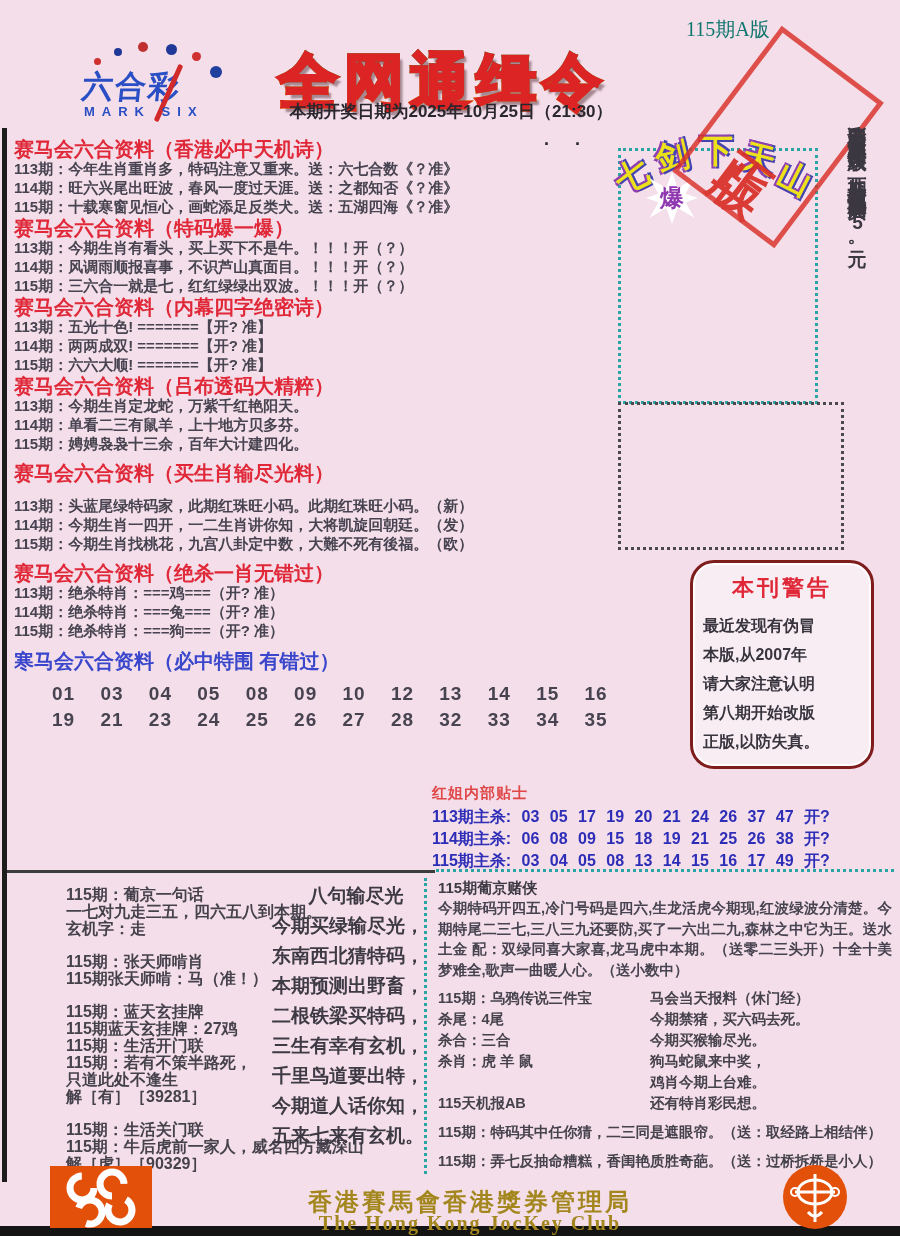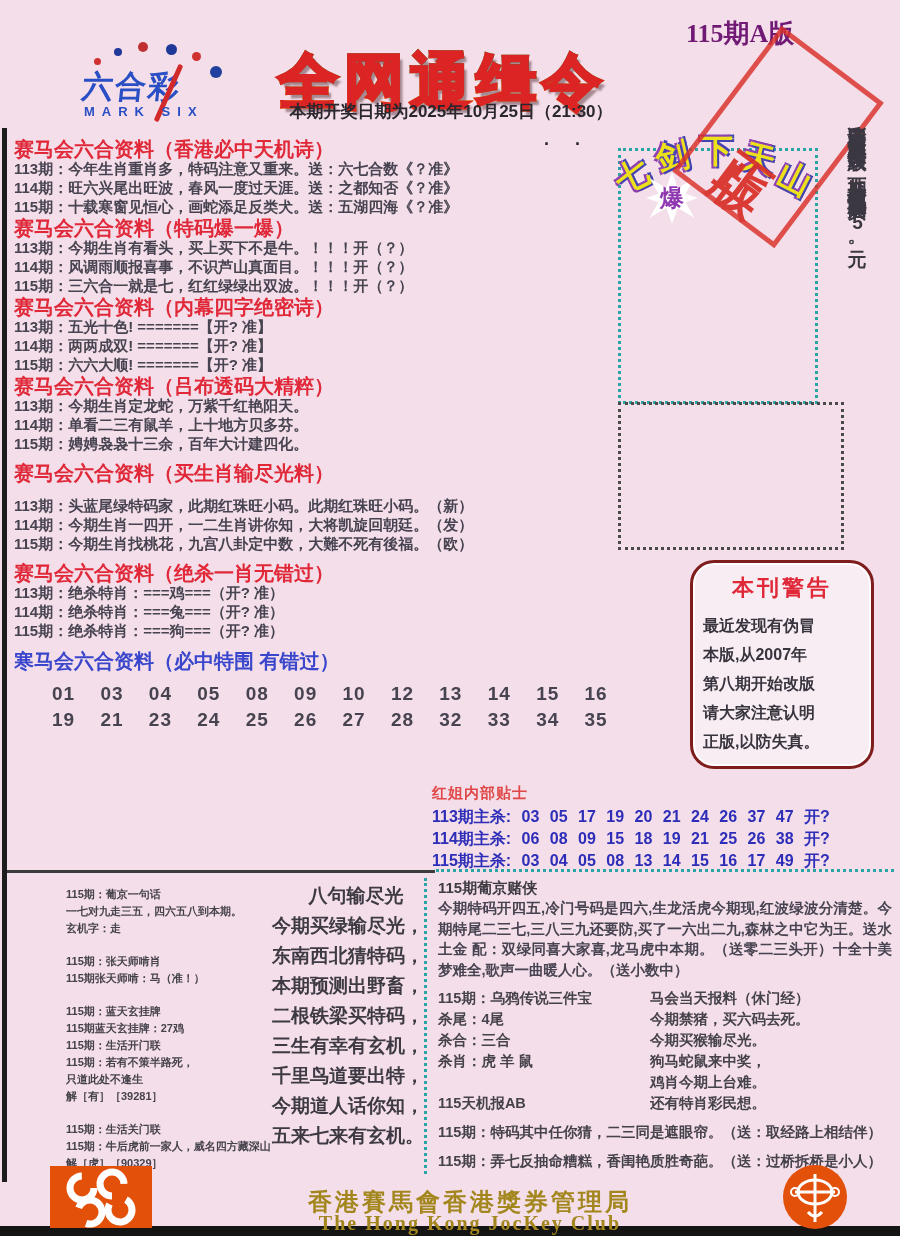--- a/index.html
+++ b/index.html
@@ -22,21 +22,21 @@
   .logo-title{position:absolute;left:24px;top:30px;font-size:31px;font-weight:900;color:#2a4ec4;transform:skewX(-6deg);letter-spacing:2px;}
   .logo-sub{position:absolute;left:26px;top:68px;font-size:13px;font-weight:700;color:#2a4ec4;letter-spacing:7px;}
   .logo-slash{position:absolute;left:108px;top:26px;width:5px;height:62px;background:#d22a2a;transform:rotate(24deg);border-radius:2px;}
   .main-title{
     position:absolute;left:278px;top:42px;font-size:60px;font-weight:900;letter-spacing:6px;white-space:nowrap;
     background:linear-gradient(#148c12 30%,#e8e400 75%);
     -webkit-background-clip:text;background-clip:text;color:transparent;
     -webkit-text-stroke:3px #dc2424;
     text-shadow:4px 5px 2px rgba(70,30,40,.45);
   }
-  .edition{position:absolute;left:686px;top:16px;font-size:26px;color:#701a75;font-family:"Liberation Serif","DejaVu Serif",serif;white-space:nowrap;font-weight:bold;}
+  .edition{position:absolute;left:686px;top:16px;font-size:20px;color:#0f766e;font-family:"Liberation Serif","DejaVu Serif",serif;white-space:nowrap;}
   .dateline{position:absolute;left:256px;top:100px;width:390px;text-align:center;font-size:17px;font-weight:700;color:#2a262e;white-space:nowrap;}
   .hdots{position:absolute;left:544px;top:134px;font-size:18px;font-weight:900;color:#2a262e;letter-spacing:10px;}
 
   
   .sections{position:absolute;left:14px;top:140px;width:604px;}
   .sec-h{font-size:20px;font-weight:900;color:#e02838;line-height:19px;white-space:nowrap;}
   .sec-h.blue{color:#3a46cc;}
   .sec-lines .ln{font-size:15px;font-weight:700;line-height:19px;white-space:nowrap;color:#474350;}
   .sec{margin-bottom:3px;}
   .sec.gap-top{margin-top:11px;}
@@ -84,21 +84,21 @@
     position:absolute;left:690px;top:560px;width:158px;
     border:3px solid #7f1d1d;border-radius:24px;background:#f8edf3;
     padding:8px 10px 10px;box-shadow:0 0 0 2px #fff inset;
   }
   .warn-title{font-size:22px;font-weight:900;color:#e02838;text-align:center;letter-spacing:3px;margin:2px 0 8px;}
   .warn-lines .ln{font-size:16px;font-weight:700;color:#38343e;line-height:29px;white-space:nowrap;}
 
   
   .bottom{position:absolute;left:0;top:876px;width:900px;height:306px;}
   .bl{position:absolute;left:66px;top:10px;}
-  .bl .ln{font-size:11px;font-weight:700;line-height:17px;min-height:17px;white-space:nowrap;color:#46424c;}
+  .bl .ln{font-size:16px;font-weight:700;line-height:17px;min-height:17px;white-space:nowrap;color:#46424c;}
   .bl .ln:empty{min-height:16px;}
   .poem{position:absolute;left:272px;top:4px;width:168px;}
   .poem-title{font-size:19px;font-weight:900;color:#3e3a44;line-height:31px;text-align:center;white-space:nowrap;}
   .poem-lines .ln{font-size:19px;font-weight:900;color:#3e3a44;line-height:30px;white-space:nowrap;}
   .br{position:absolute;left:438px;top:2px;width:454px;}
   .br-title{font-size:15px;font-weight:900;line-height:20px;color:#3e3a44;}
   .br-para{font-size:14.5px;font-weight:700;line-height:20.5px;color:#474350;text-align:justify;}
   .two-cols{display:flex;margin-top:8px;}
   .col-a{width:212px;}
   .col-a .ln,.col-b .ln{font-size:14.5px;font-weight:700;line-height:21px;min-height:21px;white-space:nowrap;color:#46424c;}
@@ -217,22 +217,22 @@
   </div>
 <div class="stamp">
     <span>正版</span>
   </div>
 <div class="vnotice">请彩民朋友注意本版是图库会员版，从下期开始请找当地图版商购买15元。</div>
 <div class="warnbox">
   <div class="warn-title">本刊警告</div>
   <div class="warn-lines">
       <div class="ln">最近发现有伪冒</div>
       <div class="ln">本版,从2007年</div>
+      <div class="ln">请大家注意认明</div>
       <div class="ln">第八期开始改版</div>
-      <div class="ln">请大家注意认明</div>
       <div class="ln">正版,以防失真。</div>
     </div>
 </div>
 
 <div class="bottom">
   <div class="bl">
       <div class="ln">115期：葡京一句话</div>
       <div class="ln">一七对九走三五，四六五八到本期。</div>
       <div class="ln">玄机字：走</div>
       <div class="ln"></div>

